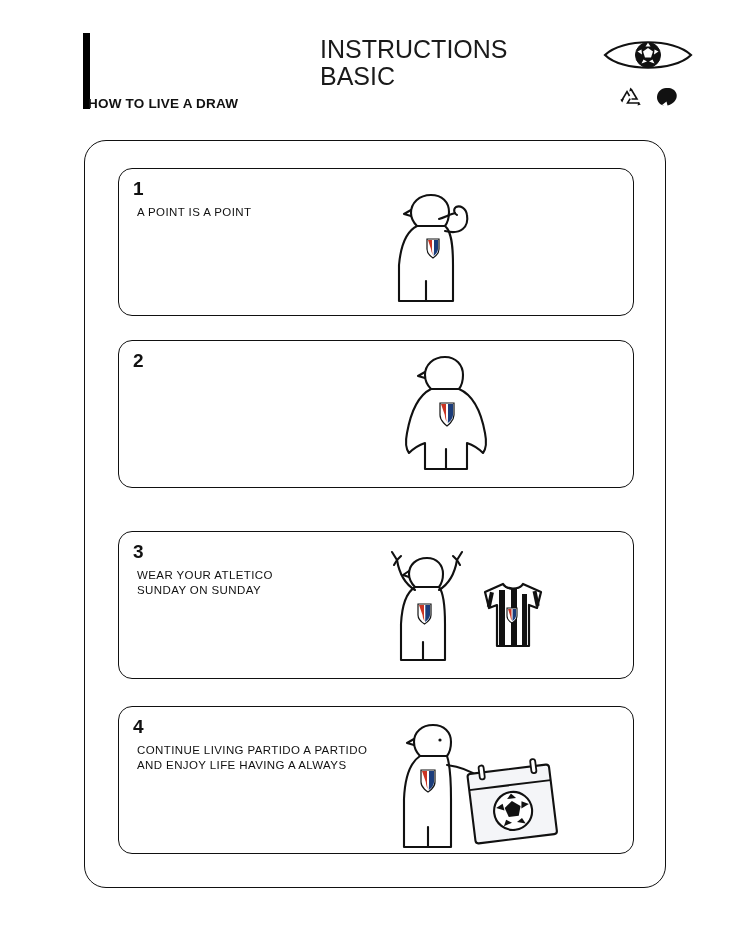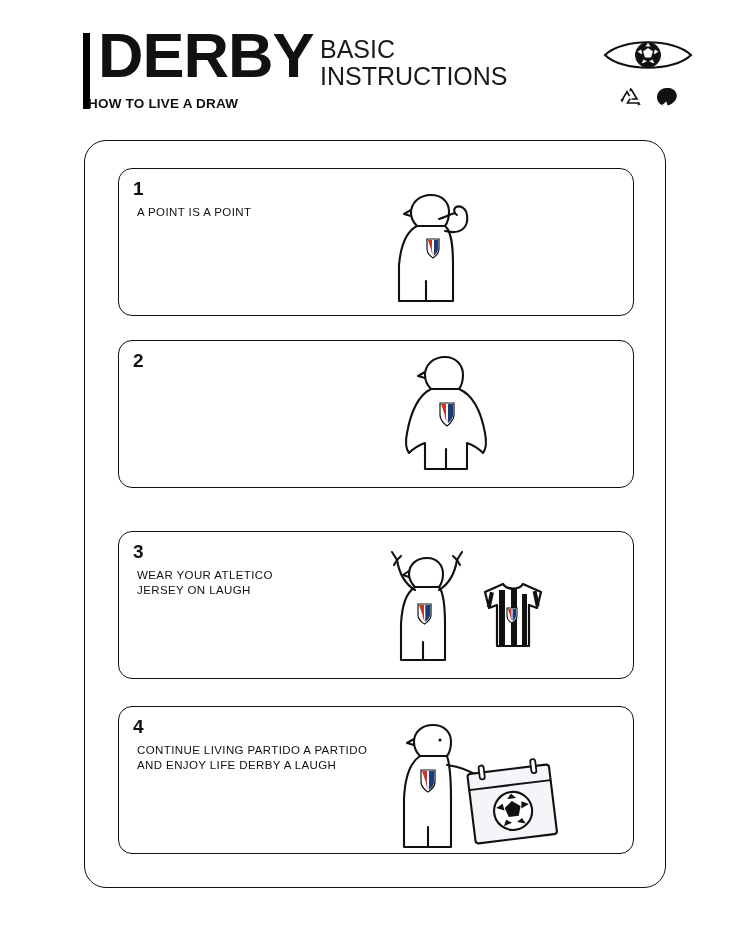--- a/index.html
+++ b/index.html
@@ -137,24 +137,23 @@
   }
   .card-art svg { display: block; }
 
   .crest { }
 </style>
 </head>
 <body>
 
 <div class="header">
   <div class="title-rule"></div>
-  <div class="brand">DERBY</div>
   <div class="subtitle">
+    <div>INSTRUCTIONS</div>
     <div>BASIC</div>
-    <div>INSTRUCTIONS</div>
   </div>
   <div class="tagline">HOW TO LIVE A DRAW</div>
 
   <div class="marks">
 
     <svg class="eye-mark" viewBox="0 0 92 38">
       <path d="M3 19 C 20 2, 72 2, 89 19 C 72 36, 20 36, 3 19 Z" fill="none" stroke="#111" stroke-width="2.2"></path>
       <circle cx="46" cy="19" r="12.5" fill="#111"></circle>
       <circle cx="46" cy="19" r="12.5" fill="none" stroke="#111" stroke-width="1"></circle>
       <g fill="#fff">
@@ -233,21 +232,21 @@
         <path d="M114 63 L119 63 L119 74 C119 79 120 81 120 81 C120 81 118.2 79 117.8 74 Z" fill="#cb3524"></path>
         <path d="M121 63 L126 63 L126 74 C125.8 79 120.8 82 120.8 82 C120.8 82 121 79 121 74 Z" fill="#1b3c7a"></path>
       </g>
     </svg>
   </div>
 </div>
 
 <div class="card card-3">
   <div class="card-num">3</div>
   <div class="card-text">WEAR YOUR ATLETICO
-JERSEY ON LAUGH</div>
+SUNDAY ON SUNDAY</div>
   <div class="card-art">
     <svg width="300" height="148" viewBox="0 0 300 148">
       <g fill="none" stroke="#111" stroke-width="2.1" stroke-linejoin="round" stroke-linecap="round">
 
         <path d="M100 26 C 89 26, 82 33, 82 42 C 82 48, 85 52, 88 55 L 112 55 C 115 51, 116 47, 116 42 C 116 33, 110 26, 100 26 Z"></path>
         <path d="M82 39 L 76 43 L 82 45"></path>
 
         <path d="M88 55 C 80 60, 75 72, 74 92 L 74 128 L 118 128 L 118 92 C 118 72, 116 60, 112 55"></path>
         <path d="M96 110 L 96 128"></path>
 
@@ -278,21 +277,21 @@
           <path d="M185.6 77 L189 77 L189 84 C188.8 87 185.4 89.2 185.4 89.2 C185.4 89.2 185.6 87 185.6 84 Z" fill="#1b3c7a"></path>
         </g>
       </g>
     </svg>
   </div>
 </div>
 
 <div class="card card-4">
   <div class="card-num">4</div>
   <div class="card-text">CONTINUE LIVING PARTIDO A PARTIDO
-AND ENJOY LIFE DERBY A LAUGH</div>
+AND ENJOY LIFE HAVING A ALWAYS</div>
   <div class="card-art">
     <svg width="300" height="148" viewBox="0 0 300 148">
       <g fill="none" stroke="#111" stroke-width="2.1" stroke-linejoin="round" stroke-linecap="round">
 
         <path d="M106 18 C 95 18, 87 25, 87 35 C 87 41, 90 46, 93 49 L 120 49 C 123 45, 124 40, 124 35 C 124 25, 117 18, 106 18 Z"></path>
         <path d="M87 32 L 80 36 L 87 38"></path>
         <circle cx="113" cy="33" r="1.6" fill="#111" stroke="none"></circle>
 
         <path d="M93 49 C 84 55, 78 68, 77 92 L 77 140 L 124 140 L 124 92 C 124 68, 122 55, 120 49"></path>
         <path d="M101 120 L 101 140"></path>

